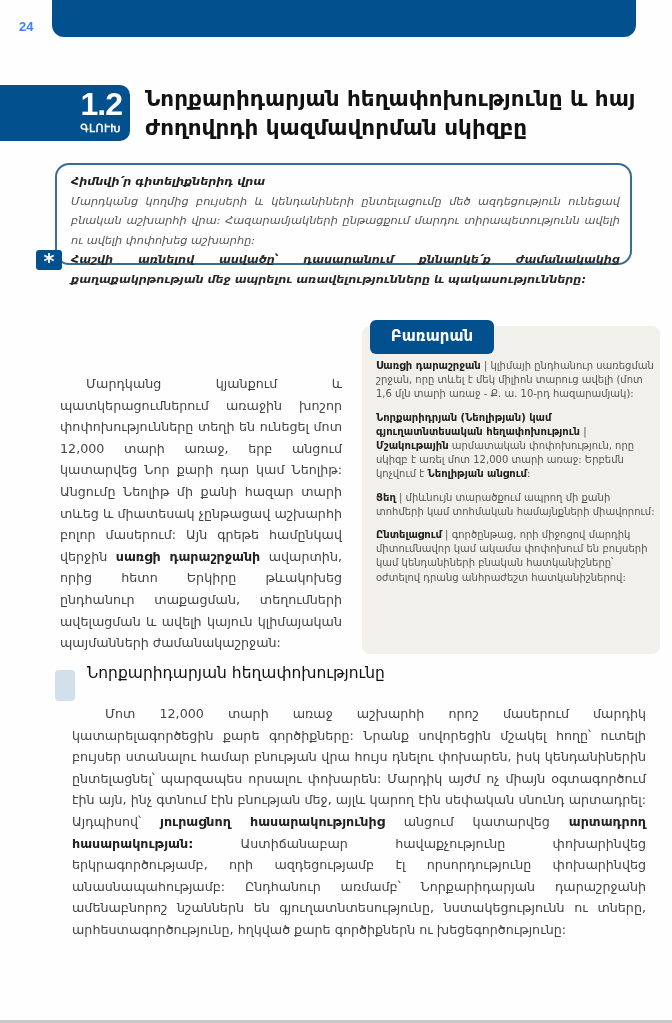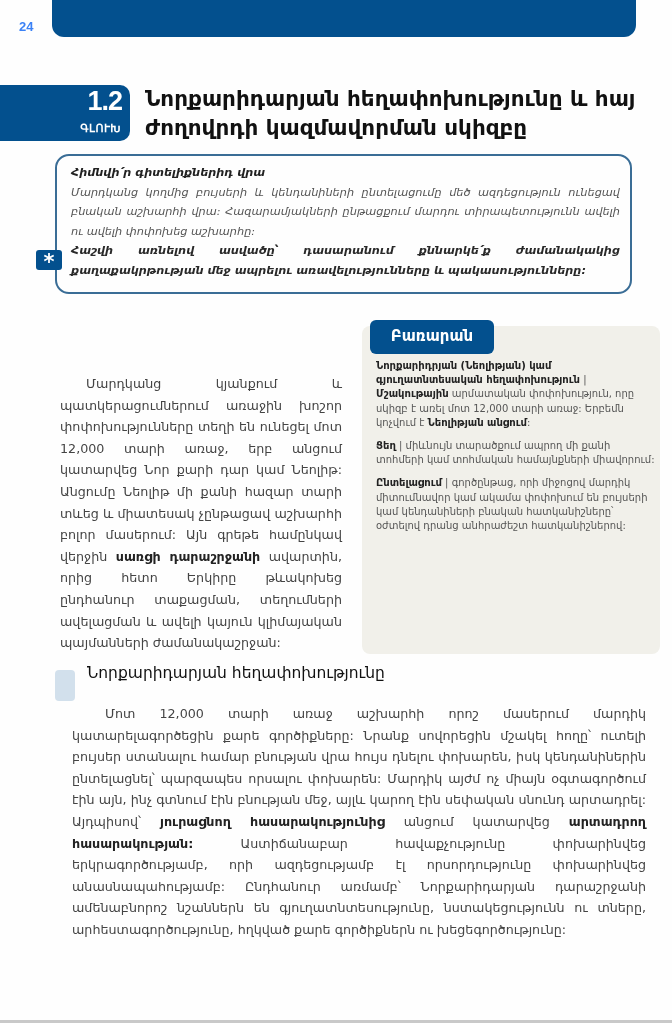--- a/index.html
+++ b/index.html
@@ -16,34 +16,34 @@
   .page-num {
     position:absolute; left:19px; top:19px; font-size:13px; font-weight:bold;
     color:#3b82f6; font-family:"Liberation Sans", sans-serif;
   }
   .chapter-badge {
     position:absolute; left:0; top:85px; width:130px; height:56px;
     background:#03508e; border-radius:0 10px 10px 0;
     color:#fff; text-align:right;
   }
   .chapter-num {
-    position:absolute; right:8px; top:1px; font-size:27px; font-weight:bold;
+    position:absolute; right:8px; top:1px; font-size:32px; font-weight:bold;
     font-family:"Liberation Sans", sans-serif; letter-spacing:-1px;
   }
   .chapter-label {
     position:absolute; right:9px; top:37px; font-size:11px; font-weight:bold;
     font-family:"Liberation Sans", sans-serif; letter-spacing:0.5px;
   }
   .chapter-title {
     position:absolute; left:145px; top:84px; width:500px;
     font-size:21.5px; font-weight:bold; line-height:29px; color:#111;
     font-family:"DejaVu Sans", sans-serif;
   }
   .prior-box {
-    position:absolute; left:55px; top:154px; width:577px; height:140px;
+    position:absolute; left:55px; top:163px; width:577px; height:102px;
     border:2px solid #3a6d96; border-radius:14px; box-sizing:border-box;
     padding:7px 10px 0 14px;
     font-size:11.3px; line-height:19.5px; font-style:italic; color:#555;
     text-align:justify;
   }
   .prior-box .ph { font-weight:bold; color:#222; }
   .prior-box .task { font-weight:bold; color:#2a2a2a; }
   .star-badge {
     position:absolute; left:36px; top:250px; width:26px; height:20px;
     background:#03508e; border-radius:3px; color:#fff;
@@ -103,20 +103,23 @@
   <div class="ph">Հիմնվի՛ր գիտելիքներիդ վրա</div>
   <div>Մարդկանց կողմից բույսերի և կենդանիների ընտելացումը մեծ ազդեցություն ունեցավ բնական աշխարհի վրա: Հազարամյակների ընթացքում մարդու տիրապետությունն ավելի ու ավելի փոփոխեց աշխարհը:</div>
   <div class="task">Հաշվի առնելով ասվածը՝ դասարանում քննարկե՛ք ժամանակակից քաղաքակրթության մեջ ապրելու առավելությունները և պակասությունները:</div>
 </div>
 <div class="star-badge">*</div>
 
 <div class="glossary"></div>
 <div class="glossary-tab">Բառարան</div>
 <div class="glossary-body">
   <p>
+    <b>Սառցի դարաշրջան</b> | <span>կլիմայի ընդհանուր սառեցման շրջան, որը տևել է մեկ միլիոն տարուց ավելի (մոտ 1,6 մլն տարի առաջ - Ք. ա. 10-րդ հազարամյակ):</span>
+  </p>
+  <p>
     <b>Նորքարիդրյան (Նեոլիթյան) կամ գյուղատնտեսական հեղափոխություն</b> | <b>Մշակութային</b><span> արմատական փոփոխություն, որը սկիզբ է առել մոտ 12,000 տարի առաջ: Երբեմն կոչվում է </span><b>Նեոլիթյան անցում</b><span>:</span>
   </p>
   <p>
     <b>Ցեղ</b> | <span>միևնույն տարածքում ապրող մի քանի տոհմերի կամ տոհմական համայնքների միավորում:</span>
   </p>
   <p>
     <b>Ընտելացում</b> | <span>գործընթաց, որի միջոցով մարդիկ միտումնավոր կամ ակամա փոփոխում են բույսերի կամ կենդանիների բնական հատկանիշները՝ օժտելով դրանց անհրաժեշտ հատկանիշներով:</span>
   </p>
 </div>
 

